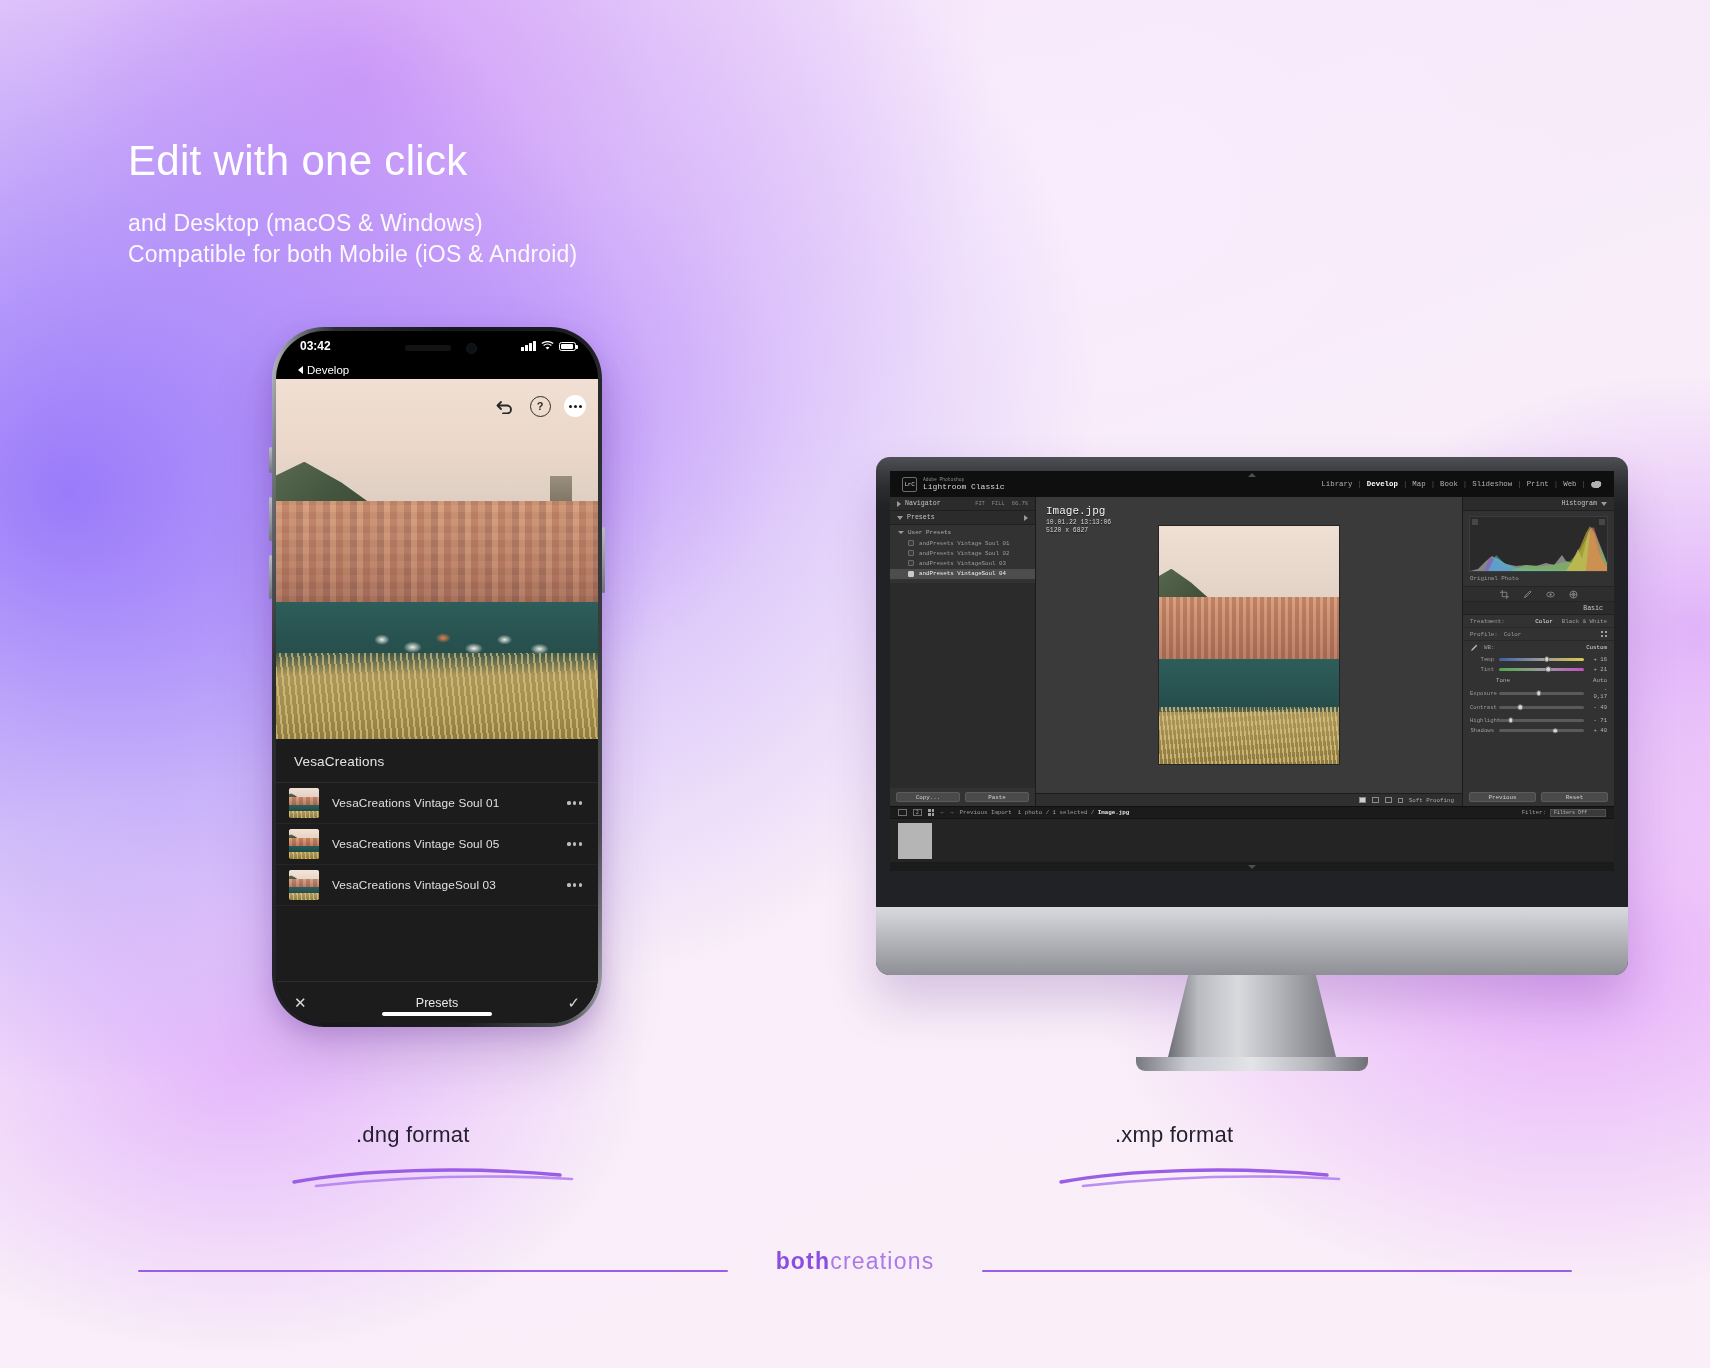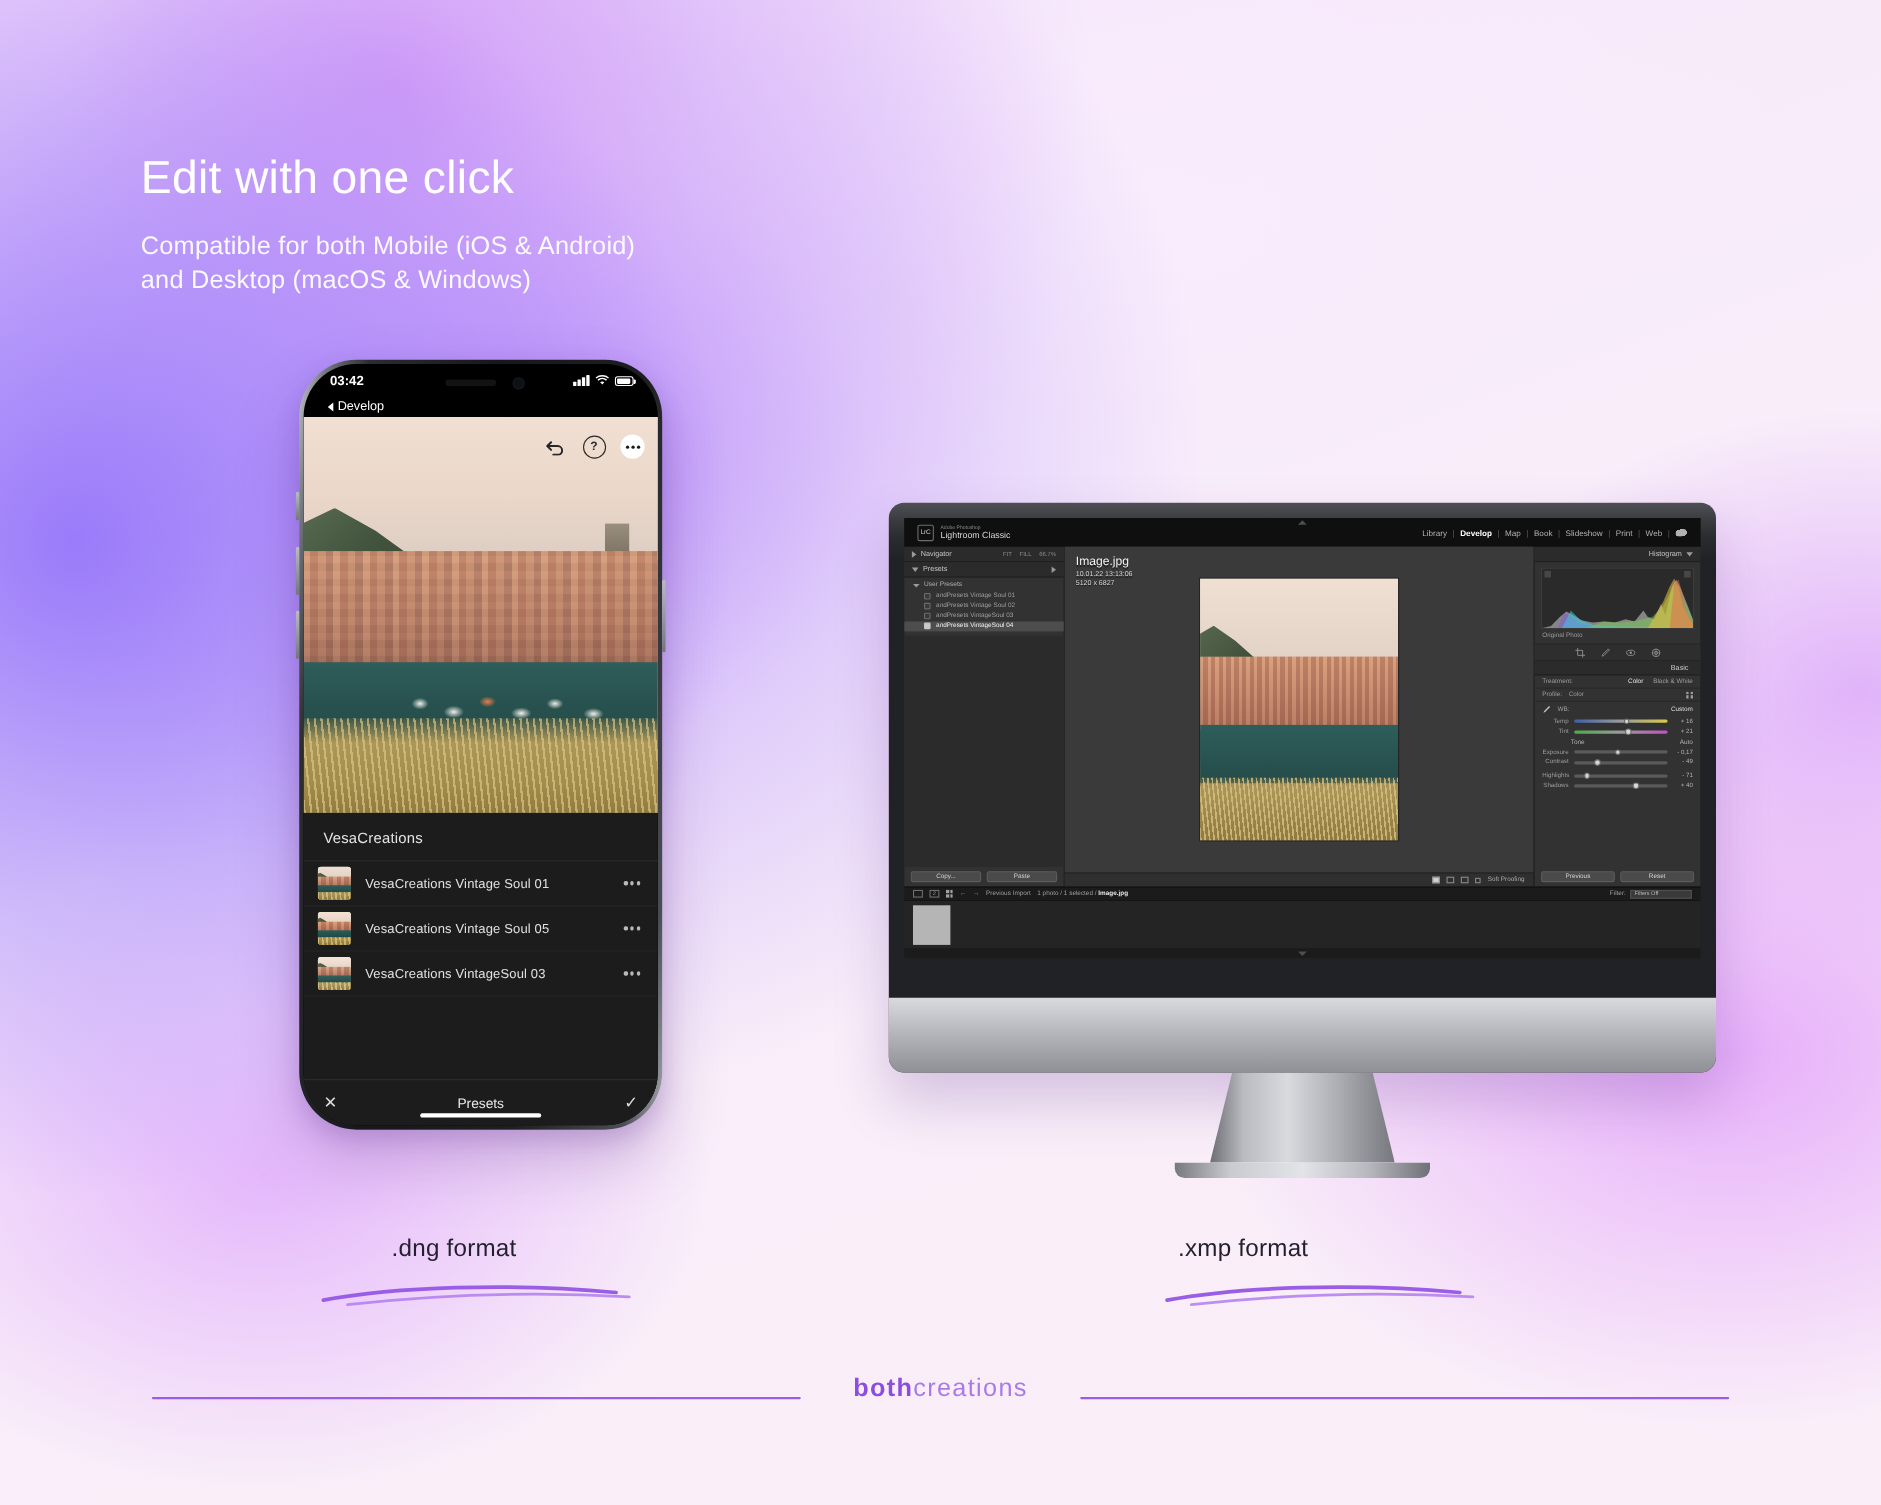--- a/index.html
+++ b/index.html
@@ -141,21 +141,21 @@
   .row-dots { display:flex; gap:2.5px; }
   .row-dots i { width:3.2px;height:3.2px;border-radius:50%;background:#b9b9b9;display:block;}
   #preset-footer { flex:0 0 auto; height:42px; background:#1c1c1c; border-top:1px solid #2e2e2e;
     display:flex; align-items:center; justify-content:space-between; padding: 0 18px; }
   #preset-footer-title { font-size:12.5px; color:#e8e8e8; position:absolute; left:50%; transform:translateX(-50%); }
   .x-ic, .check-ic { color:#dcdcdc; font-size:15px; line-height:1; }
   #home-ind { position:absolute; bottom:7px; left:50%; transform:translateX(-50%);
     width:110px;height:4px;border-radius:2px;background:#fff; z-index:7;}
 
   
-  #desktop { position: absolute; left: 808px; top: 457px; width: 752px; }
+  #desktop { position: absolute; left: 876px; top: 457px; width: 752px; font-family: Liberation Mono, monospace; }
   #imac-body {
     width: 752px; height: 518px; border-radius: 14px;
     background: linear-gradient(180deg,#4f5055 0%,#3b3c40 3%,#2b2c30 6%, #212225 10%);
     padding: 14px 14px 0 14px;
     box-shadow: 0 26px 48px rgba(90,40,140,0.22);
     position: relative;
   }
   #imac-screen { width: 100%; height: 400px; background: #1d1d1d; overflow:hidden; position:relative; }
   #imac-chin { position:absolute; left:0; right:0; bottom:0; height:68px;
     background: linear-gradient(180deg,#d9dade 0%,#c4c5ca 28%,#a9abb1 62%,#8e9096 100%);
@@ -284,42 +284,42 @@
   .vern .water { position:absolute;left:0;right:0;top:56%;height:22%;
     background:linear-gradient(180deg,#2e5e5a,#244b49);}
   .vern .grass { position:absolute;left:0;right:0;bottom:0;height:24%;
     background:linear-gradient(180deg,rgba(182,160,95,0),#b09a5b 30%,#8f7a3e 100%);}
   .vern .grass::after{content:"";position:absolute;inset:0;
     background:repeating-linear-gradient(84deg,rgba(214,192,128,.8) 0 1.5px,rgba(140,118,62,.22) 1.5px 4px);}
 
   
   .caption { position:absolute; font-size: 22px; color: #231f2e; letter-spacing:.2px; }
   #cap-dng { left: 356px; top: 1122px; }
-  #cap-xmp { left: 1071px; top: 1122px; }
+  #cap-xmp { left: 1115px; top: 1122px; }
   .stroke-svg { position:absolute; }
 
   
   #footer-logo { position:absolute; left:50%; transform:translateX(-50%); top:1248px;
       font-size: 23px; letter-spacing: 1.2px; white-space:nowrap; }
   #footer-logo .b { font-weight: 700; color: #8b4ee0; }
   #footer-logo .n { font-weight: 400; color: #a97ae8; }
   .foot-line { position:absolute; top:1270px; height:2px; background:#9a5ee6; border-radius:1px; }
   #foot-line-l { left:138px; width: 590px; }
   #foot-line-r { right:138px; width: 590px; }
 </style>
 </head>
 <body>
 
 <div id="bg"></div>
 
 <div id="headline-block">
   <div id="headline">Edit with one click</div>
   <div id="subhead">
+    <div>and Desktop (macOS &amp; Windows)</div>
     <div>Compatible for both Mobile (iOS &amp; Android)</div>
-    <div>and Desktop (macOS &amp; Windows)</div>
   </div>
 </div>
 
 <div id="phone">
   <div class="btn-side" style="left:-3px;top:120px;width:3px;height:26px;"></div>
   <div class="btn-side" style="left:-3px;top:170px;width:3px;height:44px;"></div>
   <div class="btn-side" style="left:-3px;top:228px;width:3px;height:44px;"></div>
   <div class="btn-side" style="right:-3px;top:200px;width:3px;height:66px;"></div>
 
   <div id="phone-inner">

